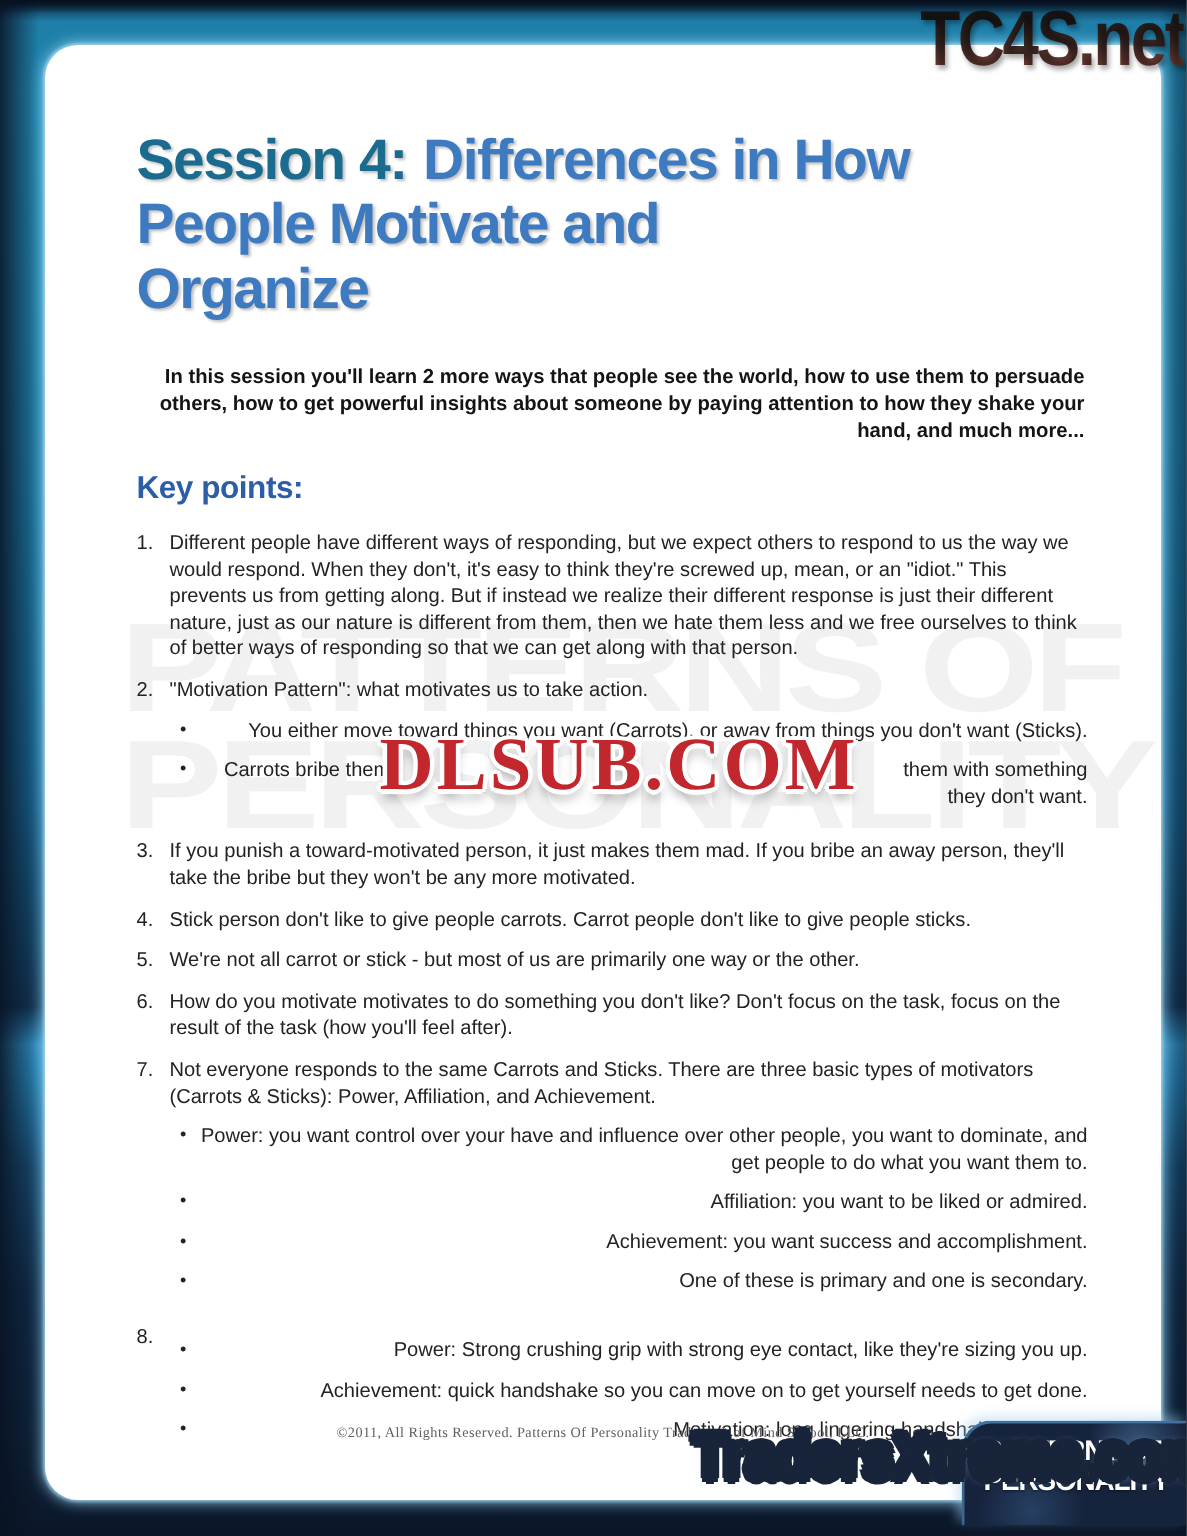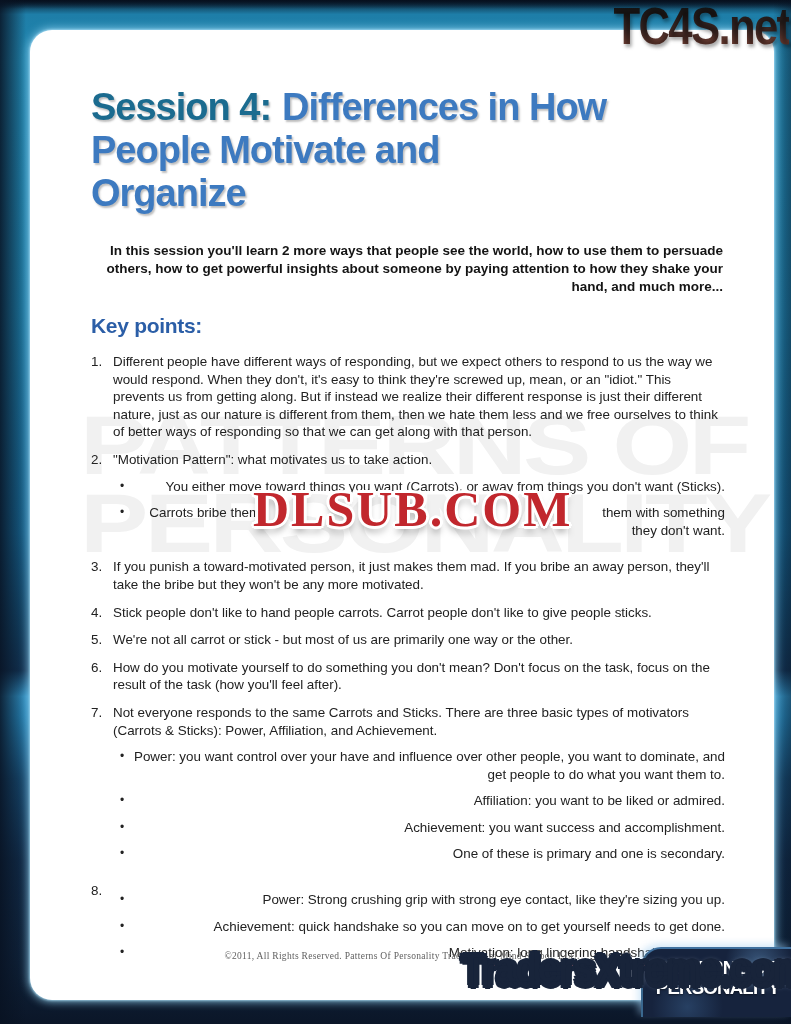--- a/index.html
+++ b/index.html
@@ -177,33 +177,33 @@
           </li>
           <li>
             <span class="num">3.</span>
             <div class="li-body">
               <p>If you punish a toward-motivated person, it just makes them mad. If you bribe an away person, they'll take the bribe but they won't be any more motivated.</p>
             </div>
           </li>
           <li>
             <span class="num">4.</span>
             <div class="li-body">
-              <p>Stick people don't like to hand people carrots. Carrot people don't like to give people sticks.</p>
+              <p>Stick person don't like to give people carrots. Carrot people don't like to give people sticks.</p>
             </div>
           </li>
           <li>
             <span class="num">5.</span>
             <div class="li-body">
               <p>We're not all carrot or stick - but most of us are primarily one way or the other.</p>
             </div>
           </li>
           <li>
             <span class="num">6.</span>
             <div class="li-body">
-              <p>How do you motivate yourself to do something you don't mean? Don't focus on the task, focus on the result of the task (how you'll feel after).</p>
+              <p>How do you motivate motivates to do something you don't like? Don't focus on the task, focus on the result of the task (how you'll feel after).</p>
             </div>
           </li>
           <li>
             <span class="num">7.</span>
             <div class="li-body">
               <p>Not everyone responds to the same Carrots and Sticks. There are three basic types of motivators (Carrots &amp; Sticks): Power, Affiliation, and Achievement.</p>
               <ul class="sub">
                 <li>
                   <span class="dot">•</span>
                   <span class="btxt">Power: you want control over your have and influence over other people, you want to dominate, and get people to do what you want them to.</span>

